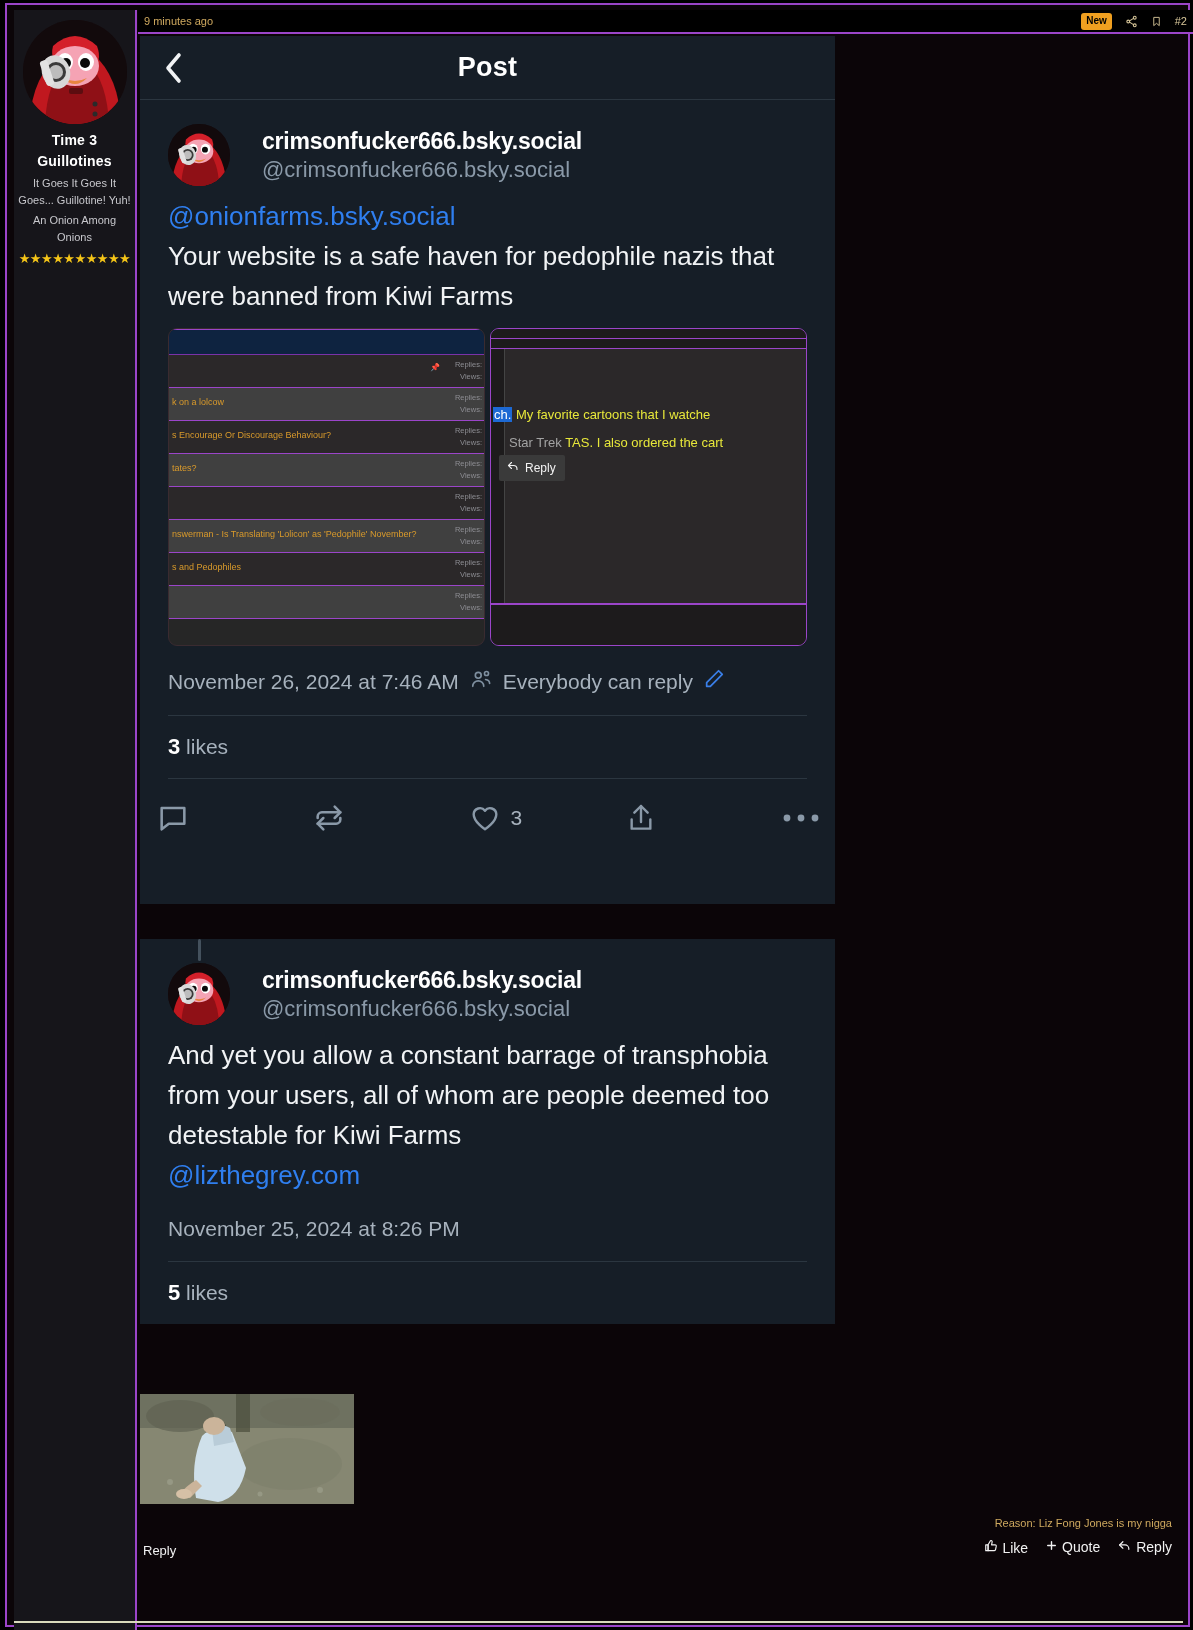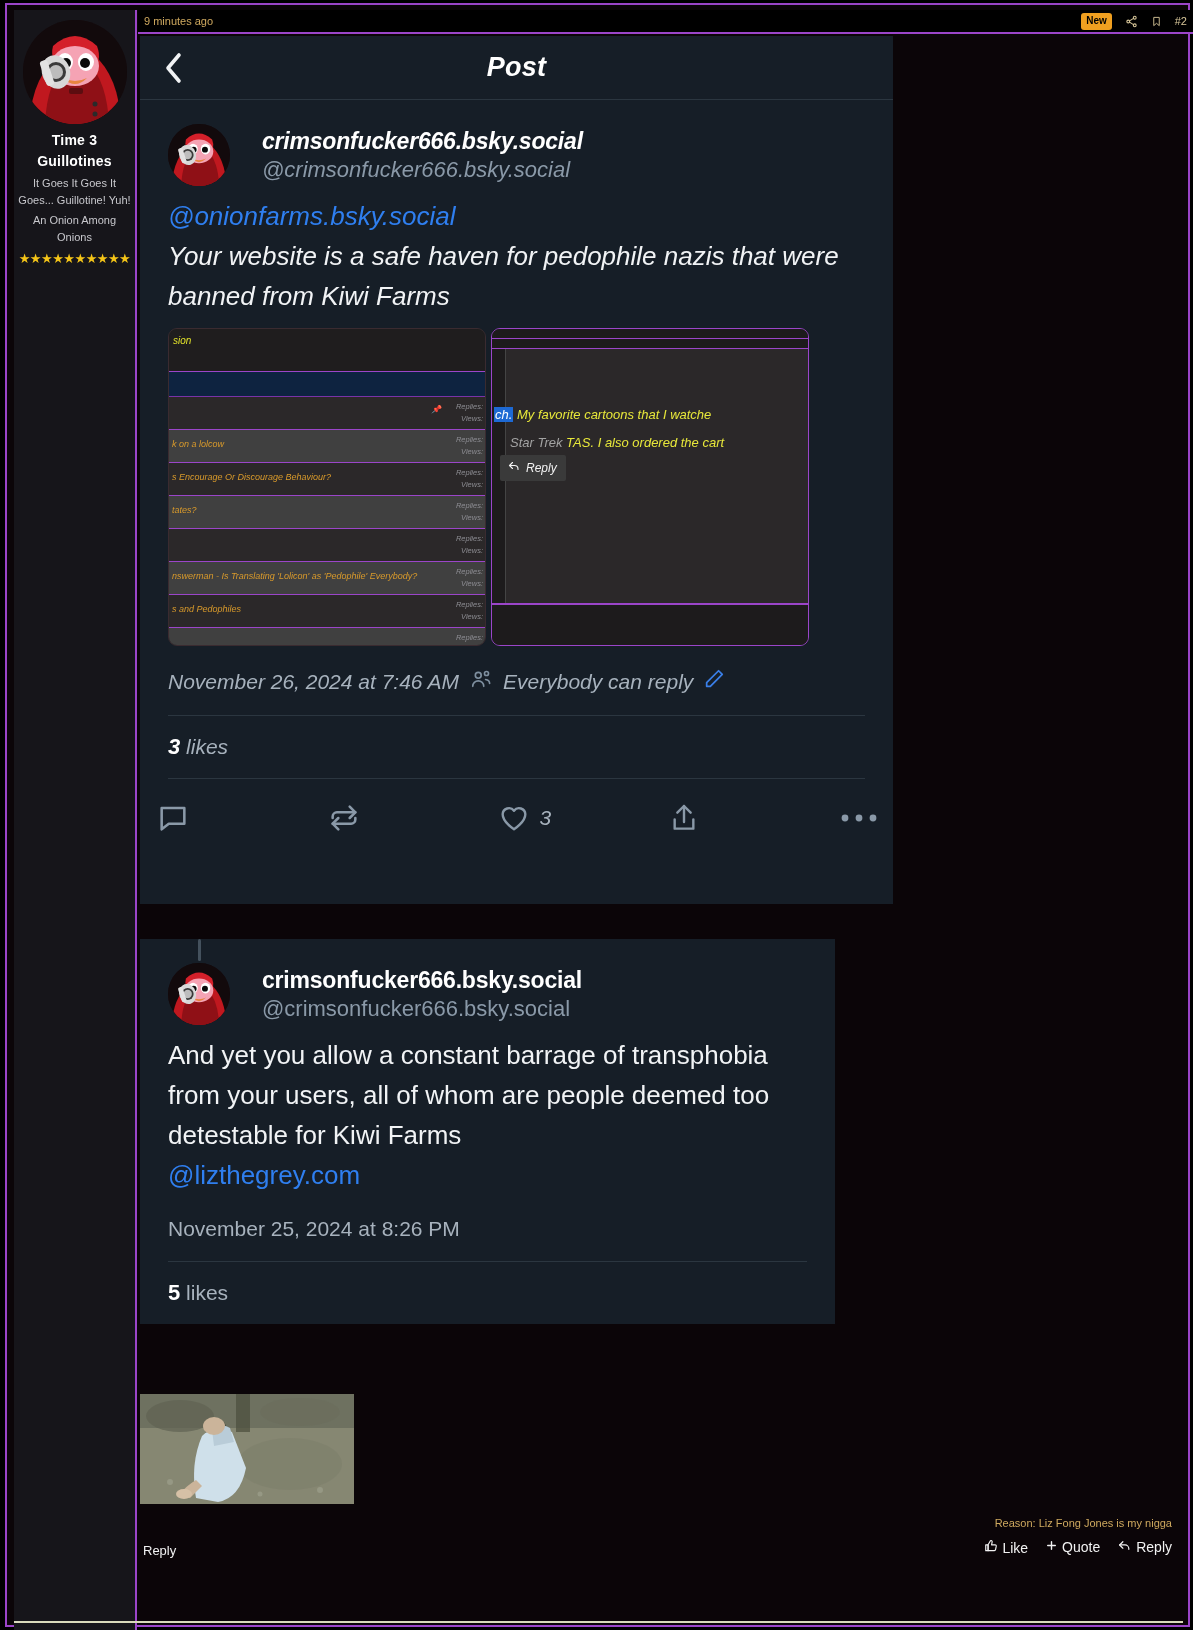--- a/index.html
+++ b/index.html
@@ -108,24 +108,23 @@
   .post-number {
     color: #d8c79a;
     font-size: 11px;
     line-height: 12px;
   }
 
   
   .bsky-card {
     position: absolute;
     left: 133px; top: 31px;
-    width: 753px;
+    width: 695px;
     background: #161e27;
     overflow: hidden;
-    font-style: italic;
   }
   .bsky-header {
     height: 64px;
     display: flex;
     align-items: center;
     border-bottom: 1px solid #2b3640;
     position: relative;
   }
   .back-chevron {
     position: absolute;
@@ -426,21 +425,20 @@
         </div>
 
         <div class="post-text">
           <span class="mention">@onionfarms.bsky.social</span><br>
           <span>Your website is a safe haven for pedophile nazis that were banned from Kiwi Farms</span>
         </div>
 
         <div class="media-row">
 
           <div class="media-a">
-            <div class="fl-top">sion</div>
             <div class="fl-bluebar"></div>
 
             <div class="fl-row">
               <div class="fl-pin">📌</div>
               <div class="fl-meta">Replies:<br>Views:</div>
             </div>
             <div class="fl-row alt">
               <div class="fl-title">k on a lolcow</div>
               <div class="fl-meta">Replies:<br>Views:</div>
             </div>
@@ -449,21 +447,21 @@
               <div class="fl-meta">Replies:<br>Views:</div>
             </div>
             <div class="fl-row alt">
               <div class="fl-title">tates?</div>
               <div class="fl-meta">Replies:<br>Views:</div>
             </div>
             <div class="fl-row">
               <div class="fl-meta">Replies:<br>Views:</div>
             </div>
             <div class="fl-row alt">
-              <div class="fl-title">nswerman - Is Translating 'Lolicon' as 'Pedophile' Everybody?</div>
+              <div class="fl-title">nswerman - Is Translating 'Lolicon' as 'Pedophile' November?</div>
               <div class="fl-meta">Replies:<br>Views:</div>
             </div>
             <div class="fl-row">
               <div class="fl-title">s and Pedophiles</div>
               <div class="fl-meta">Replies:<br>Views:</div>
             </div>
             <div class="fl-row alt">
               <div class="fl-meta">Replies:<br>Views:</div>
             </div>
           </div>

